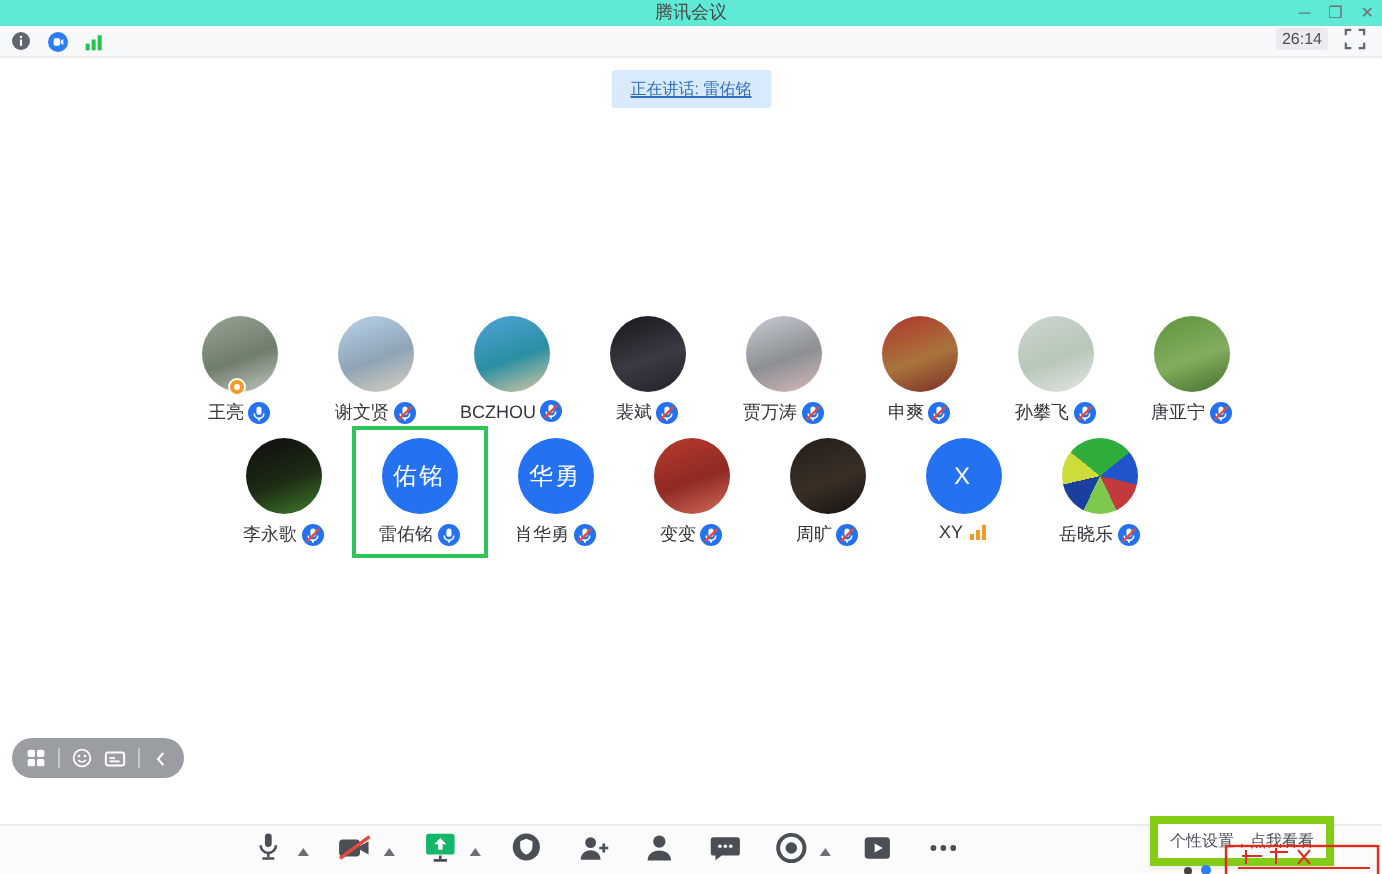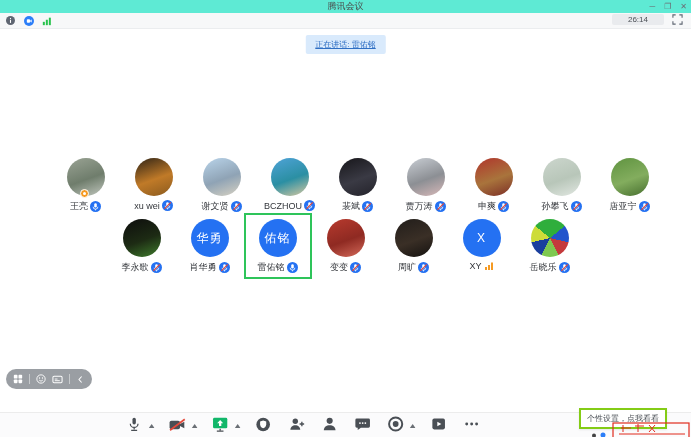--- a/index.html
+++ b/index.html
@@ -10,21 +10,21 @@
   
   .titlebar { position:absolute; top:0; left:0; right:0; height:13px; background:#5eead4; display:flex; align-items:center; justify-content:center; }
   .titlebar .title { font-size:9px; color:#4a4a4a; }
   .win-controls { position:absolute; right:4px; top:0; height:13px; display:flex; align-items:center; gap:9px; }
   .win-controls span { font-size:8px; color:#6b6f75; line-height:13px; cursor:default; }
 
   
   .topbar { position:absolute; top:13px; left:0; right:0; height:16px; background:#f7f8f9; border-bottom:1px solid #ebedef; }
   .topbar-left { position:absolute; left:5px; top:2px; display:flex; align-items:center; gap:7px; }
   .topbar-right { position:absolute; right:8px; top:1px; display:flex; align-items:center; gap:8px; }
-  .timer { background:#e9ebee; border-radius:2px; font-size:8px; color:#4a4f55; padding:1px 16px; }
+  .timer { background:#e9ebee; border-radius:2px; font-size:8px; color:#4a4f55; padding:1px 3px; }
   .icon16 { width:11px; height:11px; display:flex; align-items:center; justify-content:center; }
 
   
   .banner { position:absolute; top:35px; left:50%; transform:translateX(-50%); background:#d9eafc; color:#2f6fc4; font-size:8px; padding:4px 10px; border-radius:2px; white-space:nowrap;text-decoration:underline; }
 
   
   .prow { position:absolute; left:0; right:0; display:flex; justify-content:center; }
   .prow1 { top:152px;padding-left:24px; }
   .prow2 { top:213px; }
   .cell { width:68px; display:flex; flex-direction:column; align-items:center; padding:4px 0 3px; border:2px solid transparent; }
@@ -42,21 +42,21 @@
   .toolbar-inner { position:absolute; left:50%; top:3px; transform:translateX(-62%); display:flex; align-items:center; gap:13px; }
   .tbi { display:flex; align-items:center; justify-content:center; width:20px; height:20px; cursor:pointer; }
   .tb-caret { display:flex; align-items:center; margin-left:-9px; cursor:pointer; }
 
   
   .pill { position:absolute; left:6px; top:369px; height:20px; background:rgba(140,145,150,.88); border-radius:11px; display:flex; align-items:center; padding:0 7px; gap:6px; }
   .pill .pic { display:flex; align-items:center; justify-content:center; cursor:pointer; }
   .pill .pdiv { width:1px; height:10px; background:rgba(255,255,255,.45); }
 
   
-  .tooltip { position:absolute; right:24px; top:408px; background:#fff; border:2px solid #84cc16; font-size:8px; color:#4a4f55; padding:3px 6px; white-space:nowrap; box-shadow:0 1px 2px rgba(0,0,0,.08); }
+  .tooltip { position:absolute; right:24px; top:408px; background:#fff; border:4px solid #84cc16; font-size:8px; color:#4a4f55; padding:3px 6px; white-space:nowrap; box-shadow:0 1px 2px rgba(0,0,0,.08); }
   .red-ann { position:absolute; right:0; bottom:0; width:110px; height:18px; pointer-events:none; }
 </style>
 </head>
 <body>
 
 <div id="app">
 
   <div class="titlebar">
     <span class="title">腾讯会议</span>
     <div class="win-controls">
@@ -116,35 +116,20 @@
             <svg width="11" height="11" viewBox="0 0 12 12">
               <circle cx="6" cy="6" r="6" fill="#2471f2"></circle>
               <rect x="4.6" y="2.4" width="2.8" height="4.6" rx="1.4" fill="#fff"></rect>
               <path d="M3.4 6.3 a2.6 2.6 0 0 0 5.2 0" fill="none" stroke="#fff" stroke-width=".9"></path>
               <line x1="6" y1="8.9" x2="6" y2="10.2" stroke="#fff" stroke-width=".9"></line>
             </svg>
           </span>
         </div>
       </div>
       <div class="cell">
-        <div class="avatar" style="background:linear-gradient(160deg, #2e2316 0%, #c07a28 55%, #8a5a1e 100%);"></div>
-        <div class="nrow">
-          <span class="pname">xu wei</span>
-          <span class="micb">
-            <svg width="11" height="11" viewBox="0 0 12 12">
-              <circle cx="6" cy="6" r="6" fill="#2471f2"></circle>
-              <rect x="4.6" y="2.4" width="2.8" height="4.6" rx="1.4" fill="#fff"></rect>
-              <path d="M3.4 6.3 a2.6 2.6 0 0 0 5.2 0" fill="none" stroke="#fff" stroke-width=".9"></path>
-              <line x1="6" y1="8.9" x2="6" y2="10.2" stroke="#fff" stroke-width=".9"></line>
-              <line x1="2.6" y1="9.6" x2="9.6" y2="2.6" stroke="#e5493a" stroke-width="1.3"></line>
-            </svg>
-          </span>
-        </div>
-      </div>
-      <div class="cell">
         <div class="avatar" style="background:linear-gradient(160deg, #b9d4ea 0%, #8fa3b5 55%, #d8d2c2 100%);"></div>
         <div class="nrow">
           <span class="pname">谢文贤</span>
           <span class="micb">
             <svg width="11" height="11" viewBox="0 0 12 12">
               <circle cx="6" cy="6" r="6" fill="#2471f2"></circle>
               <rect x="4.6" y="2.4" width="2.8" height="4.6" rx="1.4" fill="#fff"></rect>
               <path d="M3.4 6.3 a2.6 2.6 0 0 0 5.2 0" fill="none" stroke="#fff" stroke-width=".9"></path>
               <line x1="6" y1="8.9" x2="6" y2="10.2" stroke="#fff" stroke-width=".9"></line>
               <line x1="2.6" y1="9.6" x2="9.6" y2="2.6" stroke="#e5493a" stroke-width="1.3"></line>
@@ -241,37 +226,20 @@
             </svg>
           </span>
         </div>
       </div>
     </div>
   <div class="prow prow2" id="row2">
       <div class="cell">
         <div class="avatar" style="background:linear-gradient(160deg, #0d0d0d 0%, #1d2b14 55%, #3f7d2c 100%);"></div>
         <div class="nrow">
           <span class="pname">李永歌</span>
-          <span class="micb">
-            <svg width="11" height="11" viewBox="0 0 12 12">
-              <circle cx="6" cy="6" r="6" fill="#2471f2"></circle>
-              <rect x="4.6" y="2.4" width="2.8" height="4.6" rx="1.4" fill="#fff"></rect>
-              <path d="M3.4 6.3 a2.6 2.6 0 0 0 5.2 0" fill="none" stroke="#fff" stroke-width=".9"></path>
-              <line x1="6" y1="8.9" x2="6" y2="10.2" stroke="#fff" stroke-width=".9"></line>
-              <line x1="2.6" y1="9.6" x2="9.6" y2="2.6" stroke="#e5493a" stroke-width="1.3"></line>
-            </svg>
-          </span>
-        </div>
-      </div>
-      <div class="cell">
-        <div class="avatar" style="background:#2471f2;">
-          <span class="initials">华勇</span>
-        </div>
-        <div class="nrow">
-          <span class="pname">肖华勇</span>
           <span class="micb">
             <svg width="11" height="11" viewBox="0 0 12 12">
               <circle cx="6" cy="6" r="6" fill="#2471f2"></circle>
               <rect x="4.6" y="2.4" width="2.8" height="4.6" rx="1.4" fill="#fff"></rect>
               <path d="M3.4 6.3 a2.6 2.6 0 0 0 5.2 0" fill="none" stroke="#fff" stroke-width=".9"></path>
               <line x1="6" y1="8.9" x2="6" y2="10.2" stroke="#fff" stroke-width=".9"></line>
               <line x1="2.6" y1="9.6" x2="9.6" y2="2.6" stroke="#e5493a" stroke-width="1.3"></line>
             </svg>
           </span>
         </div>
@@ -281,20 +249,37 @@
           <span class="initials">佑铭</span>
         </div>
         <div class="nrow">
           <span class="pname">雷佑铭</span>
           <span class="micb">
             <svg width="11" height="11" viewBox="0 0 12 12">
               <circle cx="6" cy="6" r="6" fill="#2471f2"></circle>
               <rect x="4.6" y="2.4" width="2.8" height="4.6" rx="1.4" fill="#fff"></rect>
               <path d="M3.4 6.3 a2.6 2.6 0 0 0 5.2 0" fill="none" stroke="#fff" stroke-width=".9"></path>
               <line x1="6" y1="8.9" x2="6" y2="10.2" stroke="#fff" stroke-width=".9"></line>
+            </svg>
+          </span>
+        </div>
+      </div>
+      <div class="cell">
+        <div class="avatar" style="background:#2471f2;">
+          <span class="initials">华勇</span>
+        </div>
+        <div class="nrow">
+          <span class="pname">肖华勇</span>
+          <span class="micb">
+            <svg width="11" height="11" viewBox="0 0 12 12">
+              <circle cx="6" cy="6" r="6" fill="#2471f2"></circle>
+              <rect x="4.6" y="2.4" width="2.8" height="4.6" rx="1.4" fill="#fff"></rect>
+              <path d="M3.4 6.3 a2.6 2.6 0 0 0 5.2 0" fill="none" stroke="#fff" stroke-width=".9"></path>
+              <line x1="6" y1="8.9" x2="6" y2="10.2" stroke="#fff" stroke-width=".9"></line>
+              <line x1="2.6" y1="9.6" x2="9.6" y2="2.6" stroke="#e5493a" stroke-width="1.3"></line>
             </svg>
           </span>
         </div>
       </div>
       <div class="cell">
         <div class="avatar" style="background:linear-gradient(160deg, #b83a2e 0%, #8f2a22 55%, #d46a5a 100%);"></div>
         <div class="nrow">
           <span class="pname">变变</span>
           <span class="micb">
             <svg width="11" height="11" viewBox="0 0 12 12">

